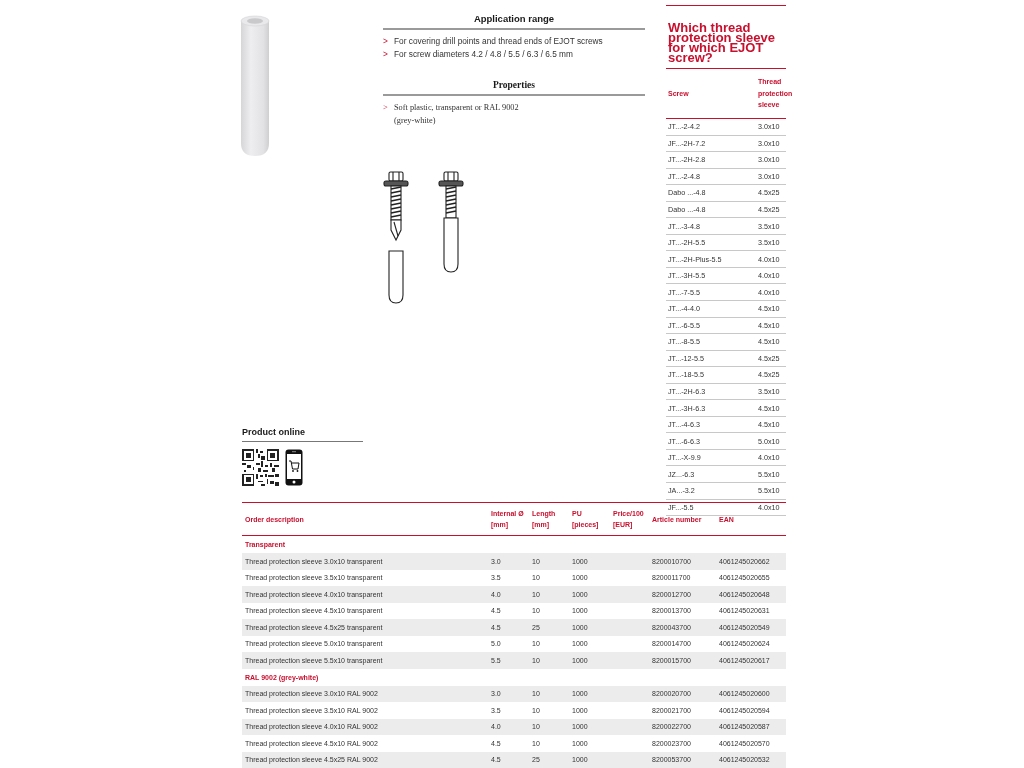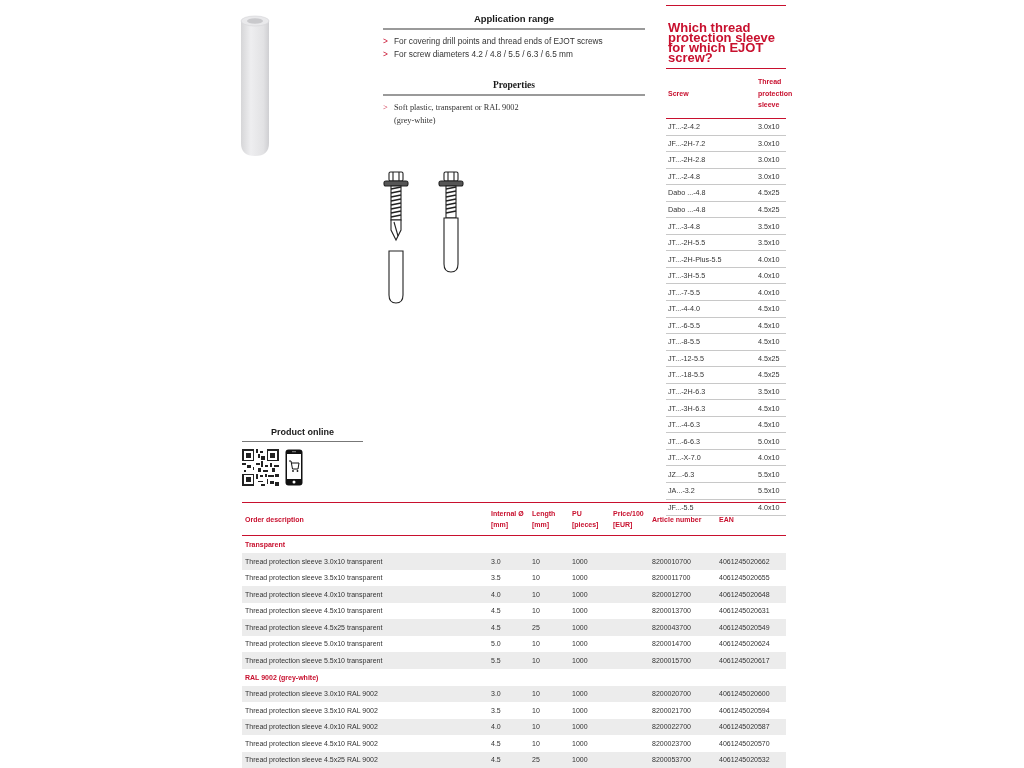--- a/index.html
+++ b/index.html
@@ -12,21 +12,21 @@
     .section h2 { font-size: 9.5px; font-weight: bold; color: #1a1a1a; padding-bottom: 4px; border-bottom: 2px solid #9a9a9a; text-align: center; }
     .section ul { list-style: none; margin-top: 5px; }
     .section li { font-size: 8.3px; line-height: 13px; color: #333; padding-left: 11px; position: relative; }
     .section li .bullet { position: absolute; left: 0; top: 0; color: #c8102e; }
     #app-range { top: 13px; }
     #properties { top: 80px; font-family: Liberation Serif, serif; }
 
     .screw-illustration { position: absolute; left: 380px; top: 168px; width: 100px; height: 140px; }
 
     .product-online { position: absolute; left: 242px; top: 427px; width: 121px; }
-    .product-online h3 { font-size: 9px; font-weight: bold; color: #1a1a1a; padding-bottom: 4px; border-bottom: 1px solid #777; text-align: center; }
+    .product-online h3 { font-size: 9px; font-weight: bold; color: #1a1a1a; padding-bottom: 4px; border-bottom: 1px solid #777; }
     .online-icons { display: flex; gap: 6px; margin-top: 7px; align-items: flex-start; }
     .qr { width: 37px; height: 37px; }
     .phone { width: 18px; height: 37px; }
 
     
     .compat { position: absolute; left: 666px; top: 5px; width: 120px; }
     .compat .title { border-top: 1px solid #c8102e; border-bottom: 1px solid #c8102e; padding: 17px 2px 5px 2px; font-size: 13px; font-weight: bold; color: #c8102e; line-height: 10px; }
     .compat .head { display: flex; border-bottom: 1px solid #c8102e; height: 50px; align-items: center; }
     .compat .head div { font-size: 7px; font-weight: bold; color: #c8102e; line-height: 11.5px; }
     .compat .col1 { width: 68px; padding-left: 2px; }
@@ -252,21 +252,21 @@
       </div>
       <div class="row">
         <div class="col1">JT...-4-6.3</div>
         <div class="col2">4.5x10</div>
       </div>
       <div class="row">
         <div class="col1">JT...-6-6.3</div>
         <div class="col2">5.0x10</div>
       </div>
       <div class="row">
-        <div class="col1">JT...-X-7.0</div>
+        <div class="col1">JT...-X-9.9</div>
         <div class="col2">4.0x10</div>
       </div>
       <div class="row">
         <div class="col1">JZ...-6.3</div>
         <div class="col2">5.5x10</div>
       </div>
       <div class="row">
         <div class="col1">JA...-3.2</div>
         <div class="col2">5.5x10</div>
       </div>

